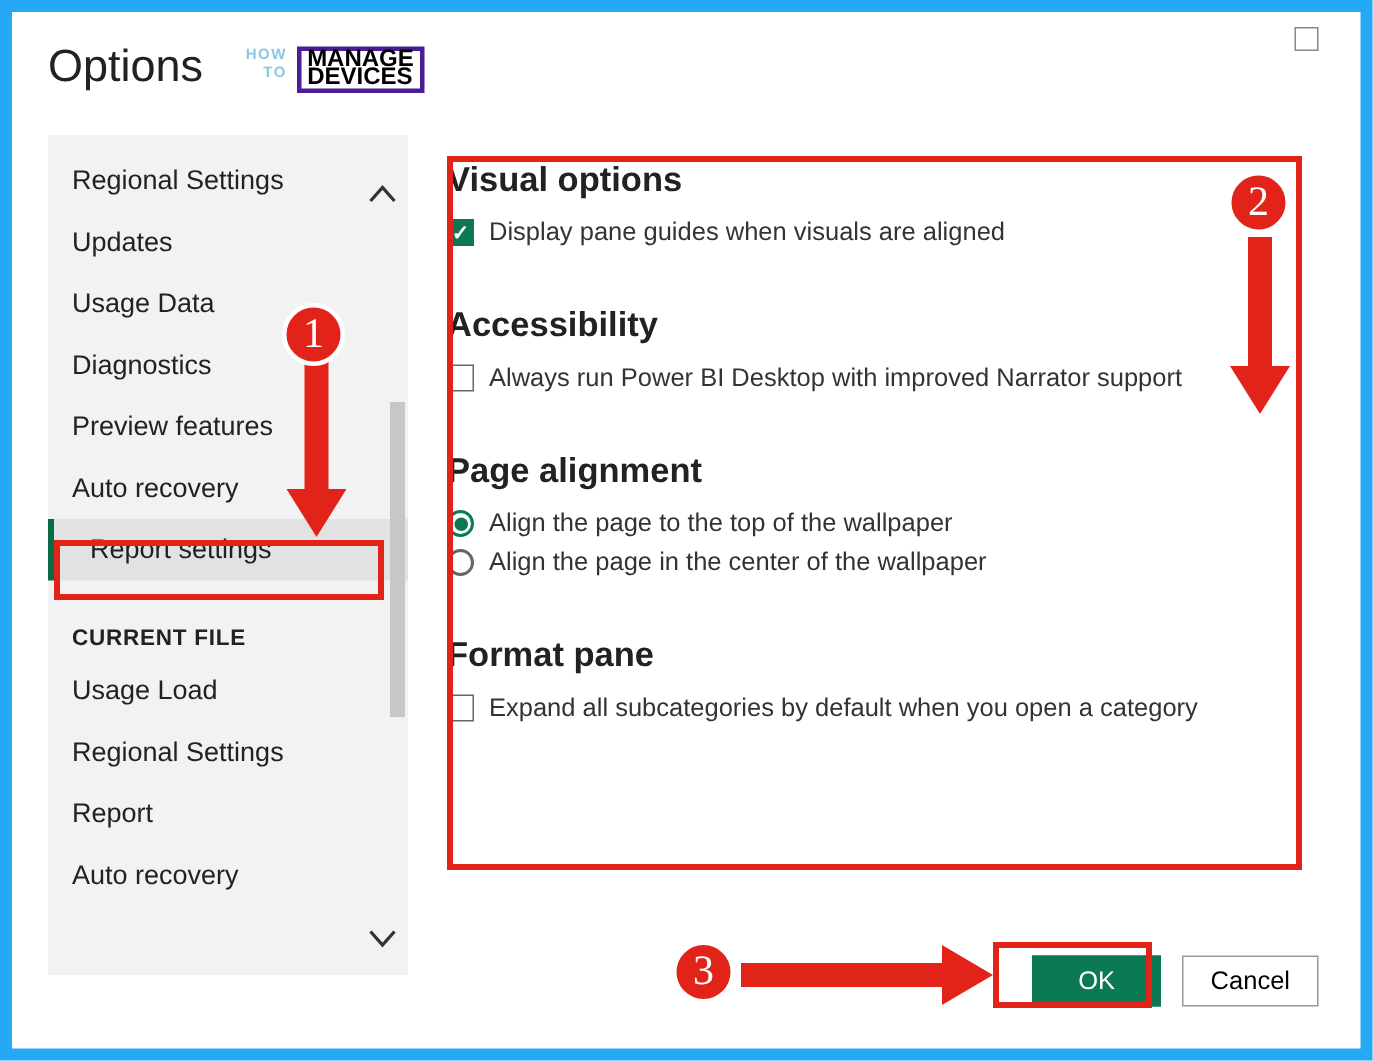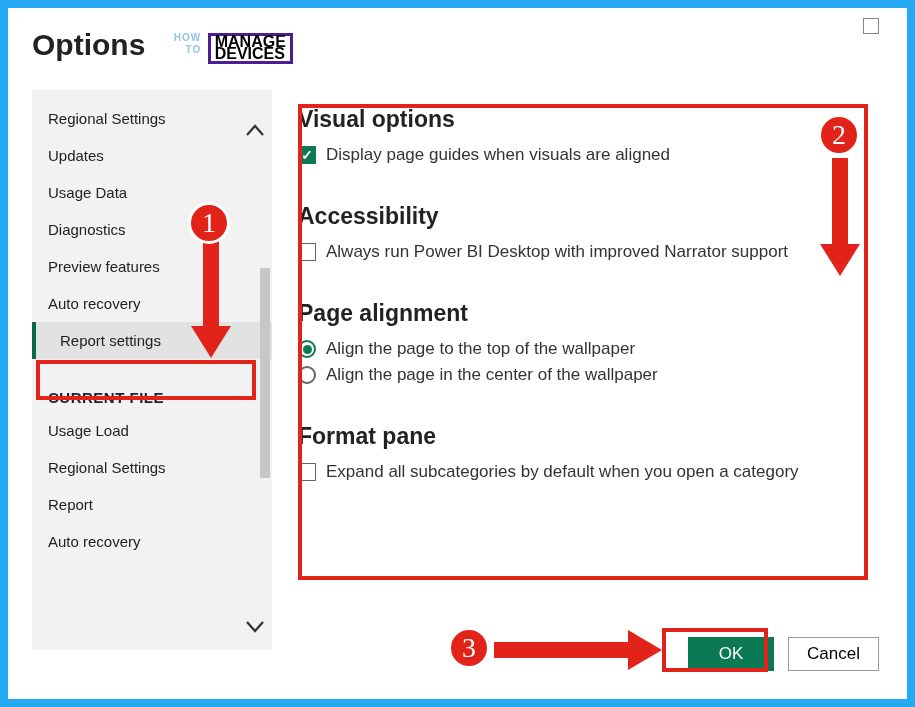--- a/index.html
+++ b/index.html
@@ -12,21 +12,21 @@
     }
     .window {
       background: #ffffff;
       width: 100%;
       height: 100%;
       position: relative;
       padding: 20px 24px;
     }
     .title {
       font-size: 30px;
-      font-weight: 700;
+      font-weight: 400;
       color: #222;
       margin-bottom: 20px;
       display: inline-block;
     }
     .logo-badge {
       display: inline-block;
       vertical-align: middle;
       margin-left: 24px;
       margin-top: -6px;
     }
@@ -55,21 +55,21 @@
       height: 560px;
     }
     .sidebar {
       width: 240px;
       background: #f2f2f2;
       padding: 10px 0;
       position: relative;
     }
     .sidebar-item {
       padding: 10px 16px;
-      font-size: 15px;
+      font-size: 18px;
       color: #222;
       cursor: pointer;
     }
     .sidebar-item.selected {
       background: #e2e2e2;
       border-left: 4px solid #0b6a46;
       padding-left: 24px;
     }
     .section-header {
       padding: 30px 16px 6px 16px;
@@ -250,21 +250,21 @@
         <svg width="18" height="12" viewBox="0 0 18 12">
             <path d="M1 1 L9 10 L17 1" stroke="#333" stroke-width="2.2" fill="none"></path>
           </svg>
       </span>
     </div>
 
     <div class="main-pane">
       <div class="section-title">Visual options</div>
       <div class="option-row">
         <span class="checkbox checked">✓</span>
-        <span>Display page guides when visuals are aligned</span>
+        <span>Display pane guides when visuals are aligned</span>
       </div>
 
       <div class="section-spacer"></div>
       <div class="section-title">Accessibility</div>
       <div class="option-row">
         <span class="checkbox"></span>
         <span>Always run Power BI Desktop with improved Narrator support</span>
       </div>
 
       <div class="section-spacer"></div>

